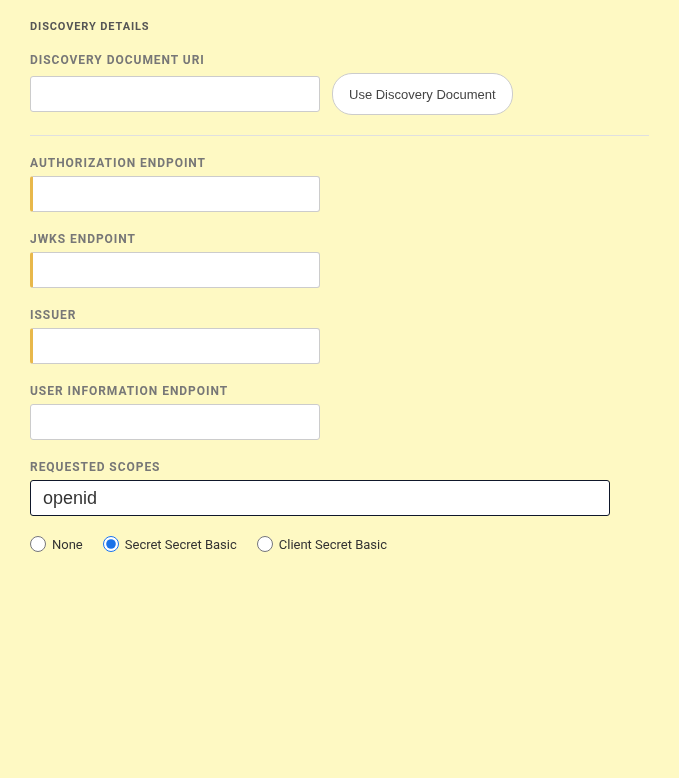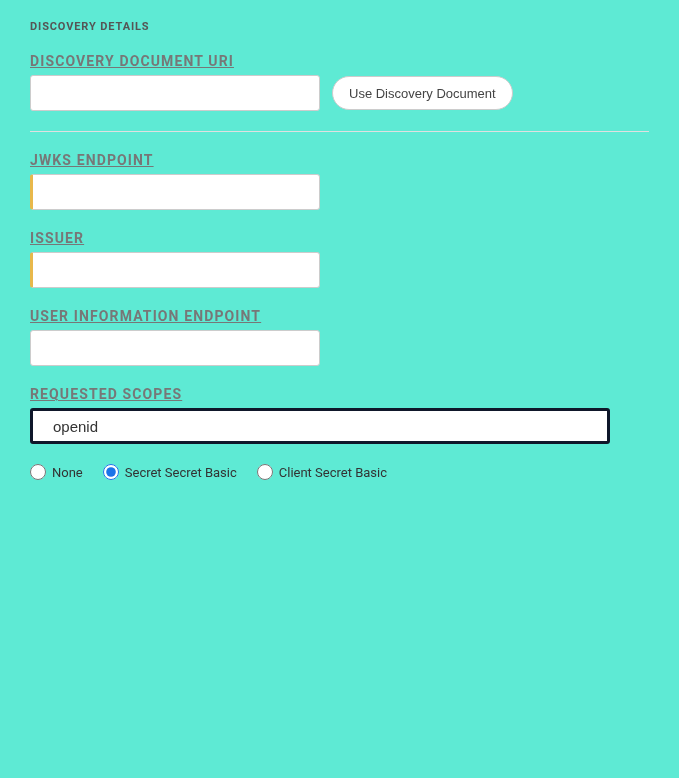--- a/index.html
+++ b/index.html
@@ -9,21 +9,21 @@
     }
 
     body {
       font-family: -apple-system, BlinkMacSystemFont, 'Segoe UI', Roboto, sans-serif;
       background: #f5f5f5;
       width: 679px;
       min-height: 778px;
     }
 
     .page-container {
-      background: #5eead4;
+      background: #fef9c3;
       padding: 20px 30px;
       min-height: 778px;
     }
 
     .section-title {
       font-size: 11px;
       font-weight: 700;
       letter-spacing: 0.08em;
       color: #555555;
       text-transform: uppercase;
@@ -34,28 +34,27 @@
       border: none;
       border-top: 1px solid #e0e0e0;
       margin: 20px 0;
     }
 
     .field-group {
       margin-bottom: 20px;
     }
 
     .field-label {
-      font-size: 14px;
+      font-size: 12px;
       font-weight: 700;
       letter-spacing: 0.08em;
       color: #777777;
       text-transform: uppercase;
       margin-bottom: 6px;
       display: block;
-      text-decoration: underline;
     }
 
     .field-row {
       display: flex;
       align-items: center;
       gap: 12px;
     }
 
     .text-input {
       width: 290px;
@@ -68,38 +67,38 @@
       background: #ffffff;
       outline: none;
     }
 
     .text-input.with-left-indicator {
       border-left: 3px solid #e8b84b;
       padding-left: 8px;
     }
 
     .use-discovery-btn {
-      height: 34px;
+      height: 42px;
       padding: 0 16px;
       border: 1px solid #cccccc;
       border-radius: 20px;
       background: #ffffff;
       font-size: 13px;
       color: #444444;
       cursor: pointer;
       white-space: nowrap;
     }
 
     .scopes-input {
       width: 580px;
       height: 36px;
-      border: 3px solid #0f172a;
+      border: 1px solid #0f172a;
       border-radius: 3px;
-      padding: 0 20px;
-      font-size: 15px;
+      padding: 0 12px;
+      font-size: 18px;
       color: #333333;
       background: #ffffff;
       outline: none;
     }
 
     .radio-group {
       display: flex;
       align-items: center;
       gap: 20px;
     }
@@ -133,20 +132,24 @@
   <div class="field-group">
     <label class="field-label">DISCOVERY DOCUMENT URI</label>
     <div class="field-row">
       <input type="text" class="text-input" placeholder="" style="">
       <button class="use-discovery-btn">Use Discovery Document</button>
     </div>
   </div>
 
   <hr class="divider">
 
+  <div class="field-group">
+    <label class="field-label">AUTHORIZATION ENDPOINT</label>
+    <input type="text" class="text-input with-left-indicator" style="">
+  </div>
 
 
   <div class="field-group">
     <label class="field-label">JWKS ENDPOINT</label>
     <input type="text" class="text-input with-left-indicator" style="">
   </div>
 
   <div class="field-group">
     <label class="field-label">ISSUER</label>
     <input type="text" class="text-input with-left-indicator" style="">

